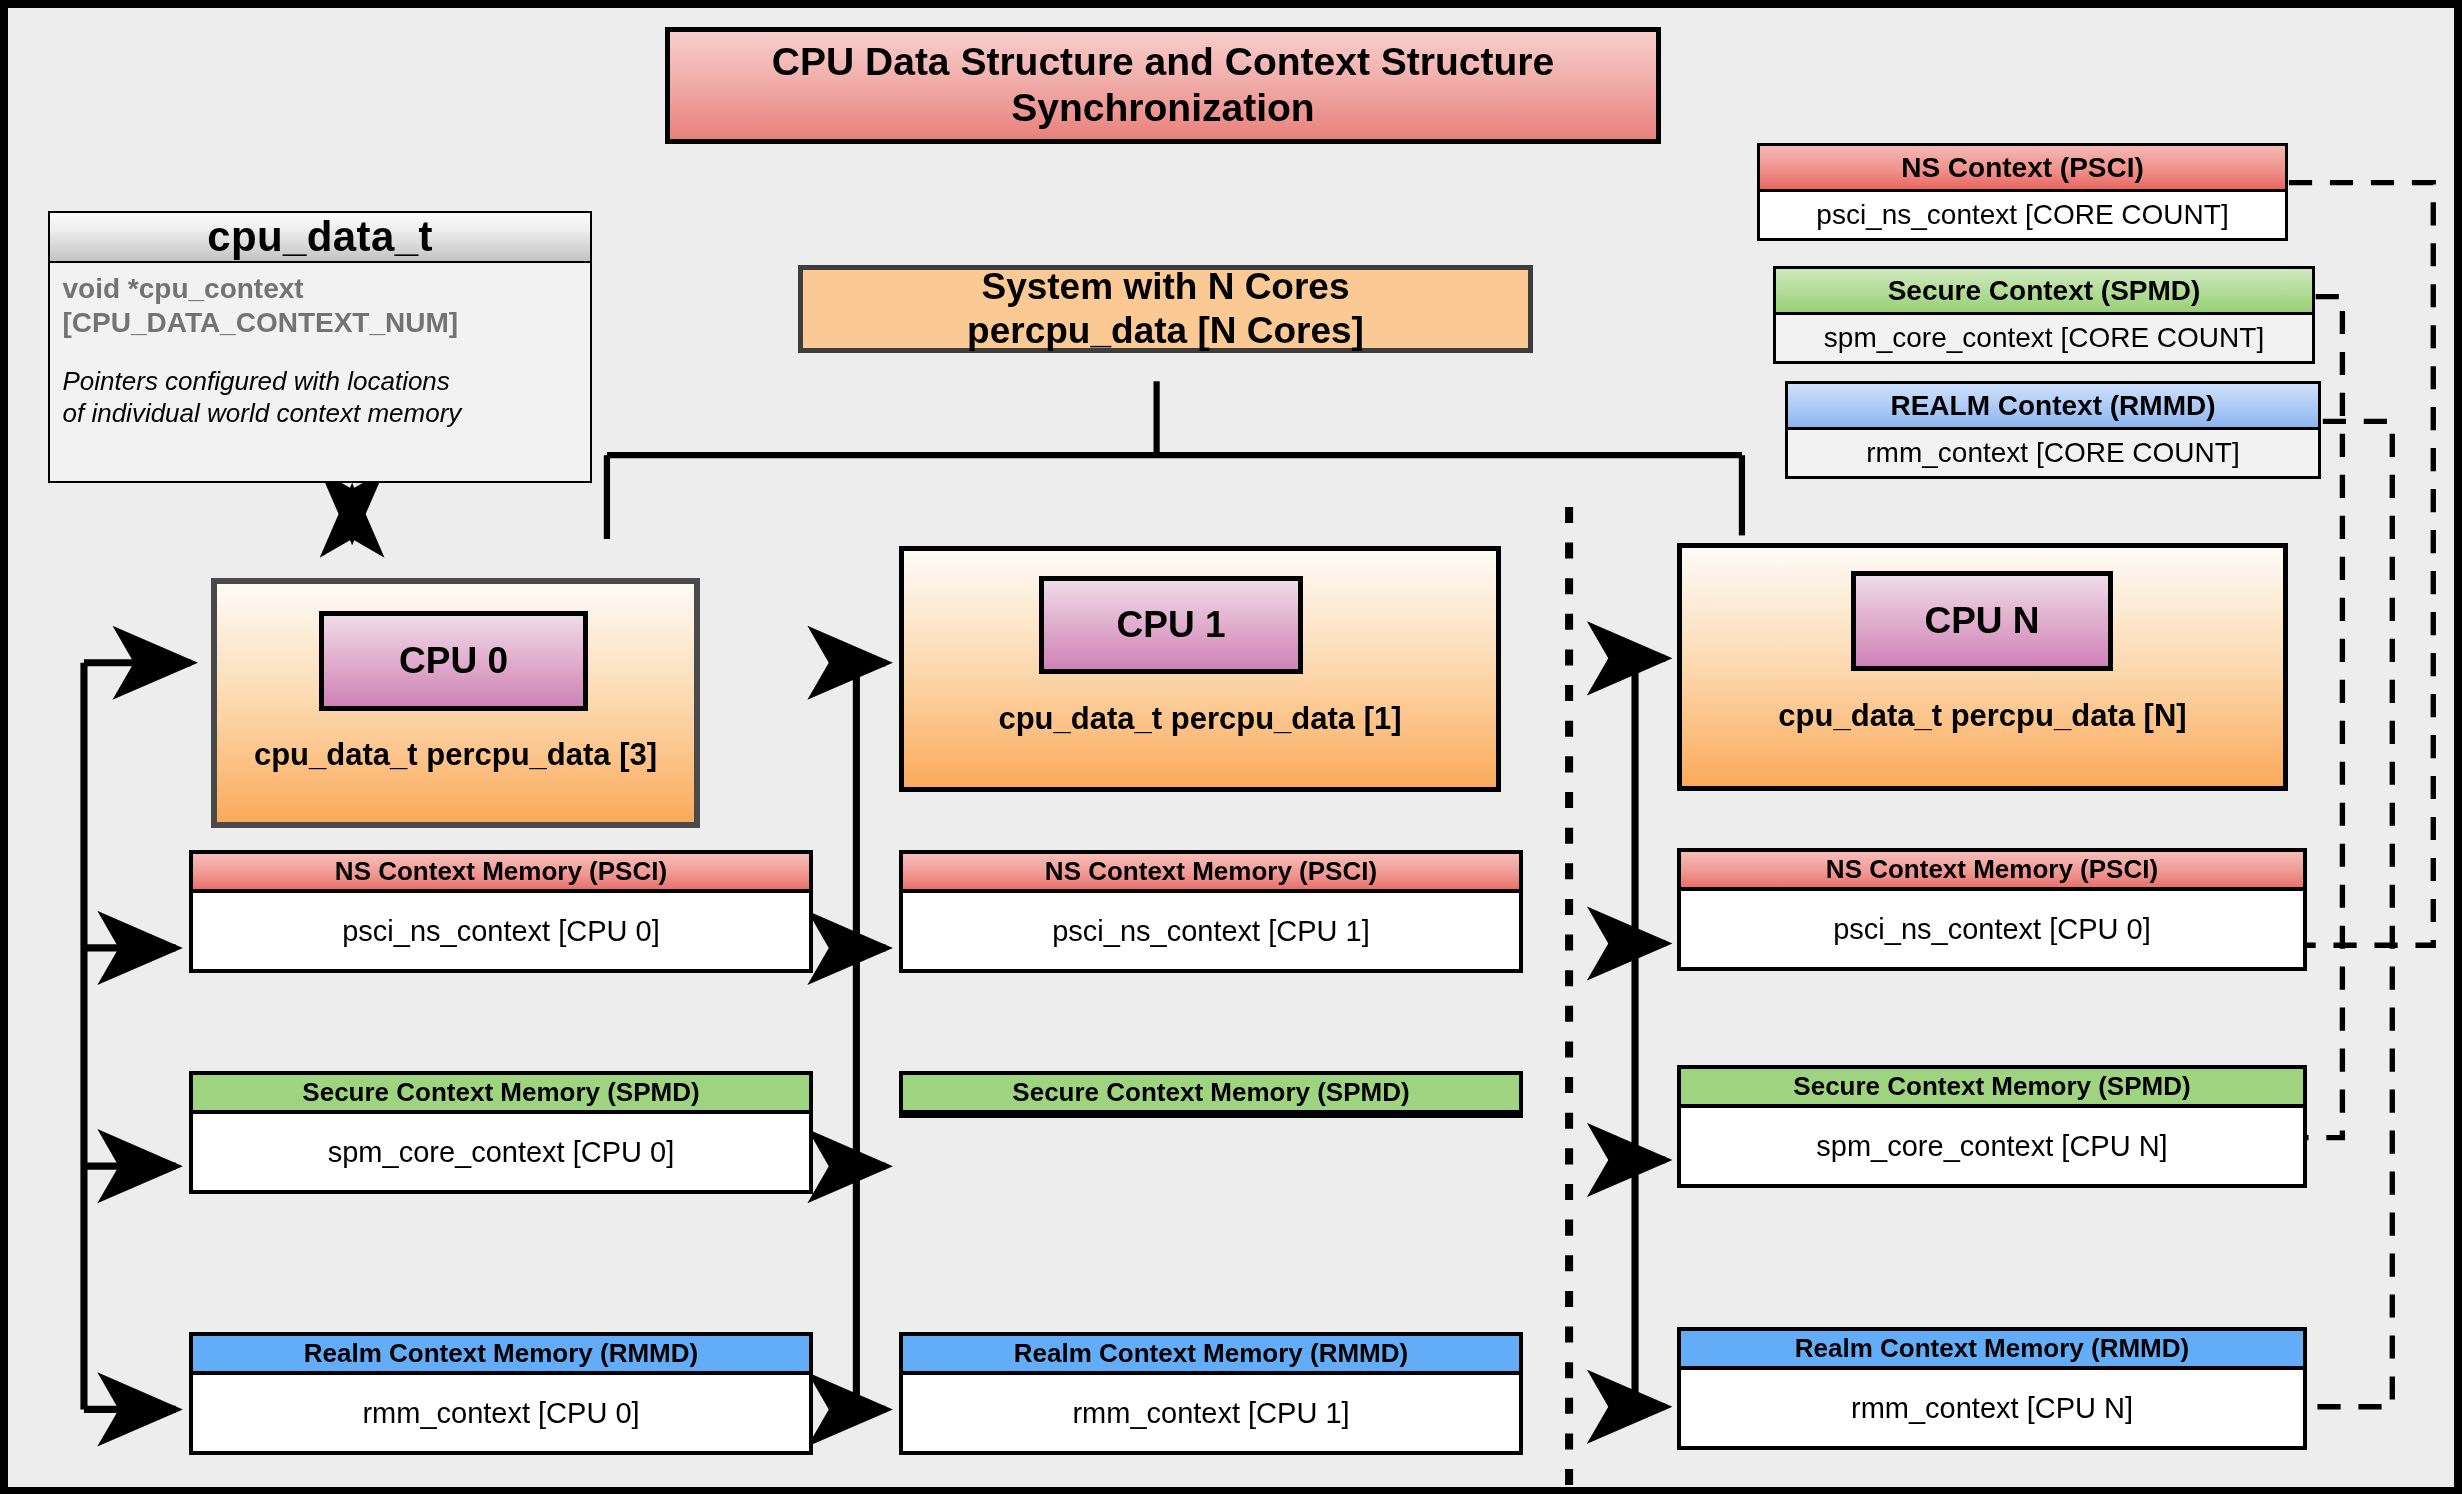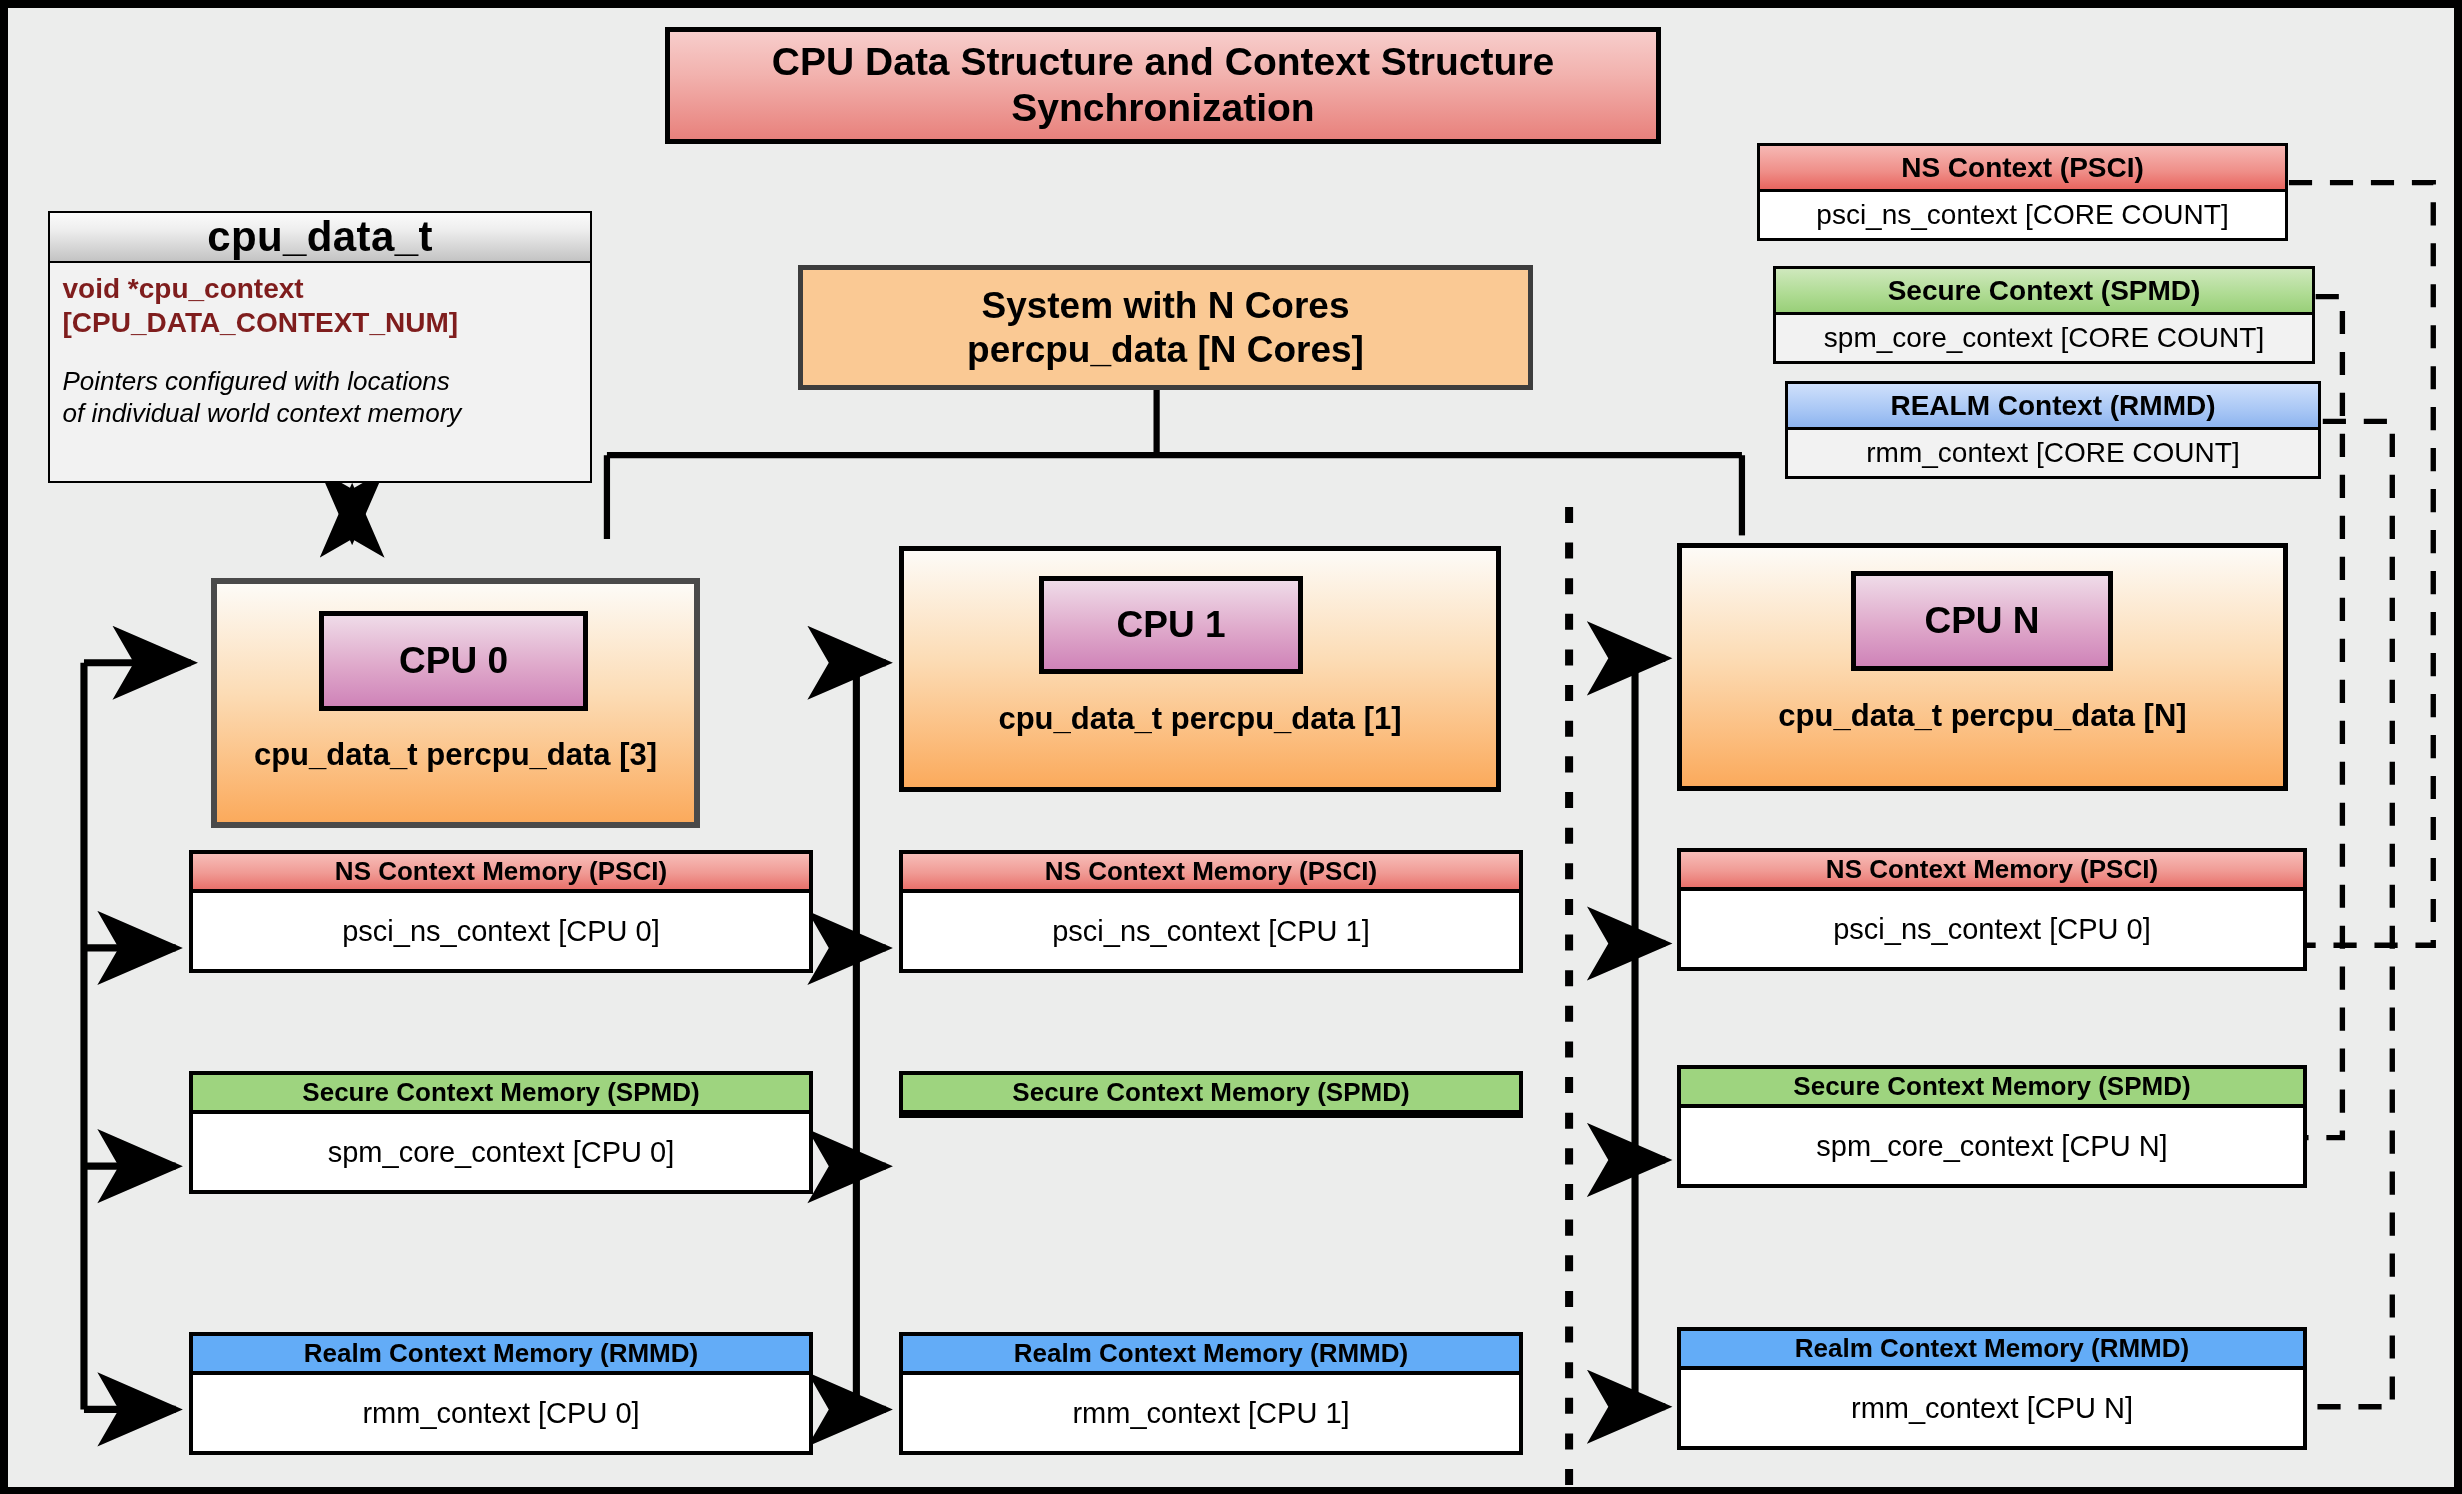--- a/index.html
+++ b/index.html
@@ -40,29 +40,29 @@
   }
   .struct-head{
     height:50px; width:100%;
     background:linear-gradient(to bottom,#fbfbfb 0%,#eeeeee 35%,#c3c3c3 100%);
     border-bottom:2.7px solid #000;
     display:flex; align-items:center; justify-content:center;
     font-size:42px; font-weight:bold; letter-spacing:0.4px;
   }
   .struct-body{ padding:9px 12.5px 0 12.5px; }
   .struct-field{
-    font-size:28px; font-weight:bold; line-height:1.2; color:#7f1d1d;
+    font-size:28px; font-weight:bold; line-height:1.2; color:#737373;
   }
   .struct-note{
     margin-top:27px; font-size:26px; font-style:italic; line-height:1.22; color:#000;
   }
 
   
   .system-box{
-    left:790px; top:257px; width:735px; height:125px;
+    left:790px; top:257px; width:735px; height:88px;
     background:#fac994; border:5.3px solid #3d3d3d;
     display:flex; align-items:center; justify-content:center; text-align:center;
   }
   .system-box .t{ font-size:37px; font-weight:bold; line-height:1.18; }
 
   
   .ctxdef{ border:3.6px solid #000; }
   .ctxdef .hd{
     height:46px; display:flex; align-items:center; justify-content:center;
     font-size:28px; font-weight:bold; border-bottom:3.6px solid #000;

